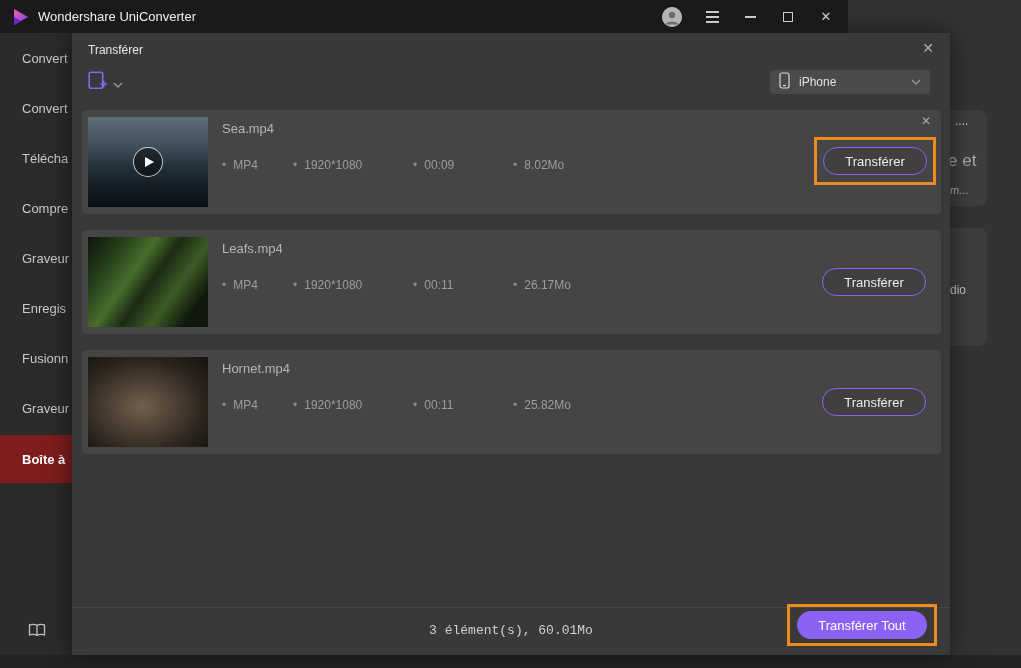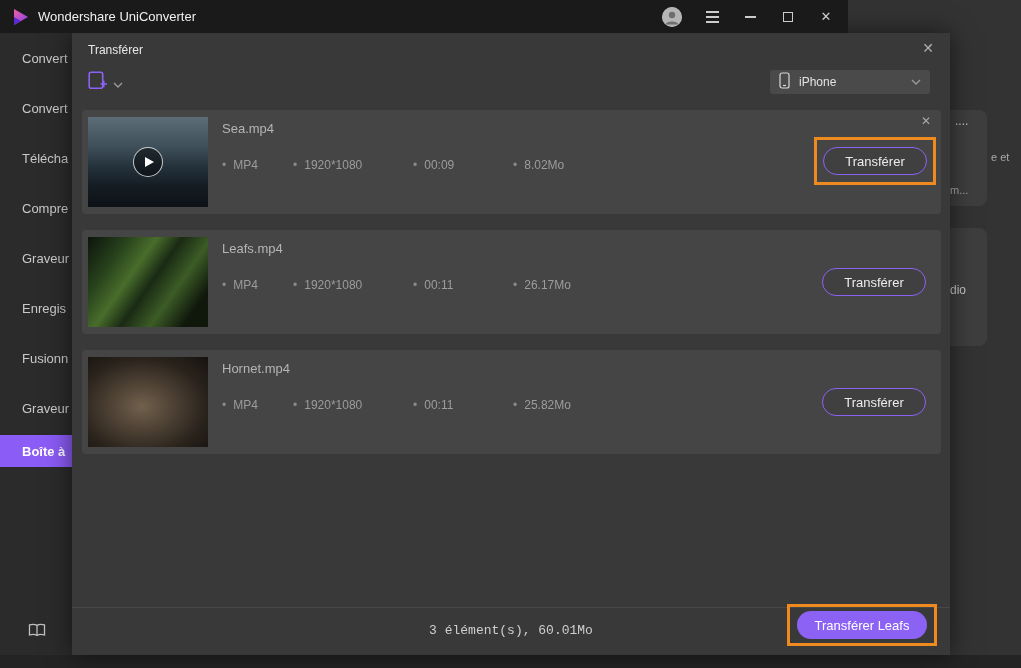--- a/index.html
+++ b/index.html
@@ -26,30 +26,30 @@
   .min-bar { width:11px; height:2px; background:#cccccc; }
   .max-box { width:10px; height:10px; border:1px solid #cccccc; }
   .x-glyph { font-size:13px; line-height:1; color:#cccccc; }
 
   
   .sidebar { position:absolute; top:33px; left:0; width:80px; height:622px; background:#2b2b2b; z-index:2; }
   .side-item {
     height:50px; display:flex; align-items:center; padding-left:22px;
     font-size:13px; color:#c9c9c9; white-space:nowrap; overflow:hidden;
   }
-  .side-item.active { background:#8b5cf6; color:#ffffff; font-weight:bold; height:32px; margin-top:2px; }
+  .side-item.active { background:#7f1d1d; color:#ffffff; font-weight:bold; height:48px; margin-top:2px; }
   .book-wrap { position:absolute; left:28px; bottom:13px; }
 
   
   .bg-card { position:absolute; background:#3e3e3e; border-radius:8px; z-index:1; }
   .bg-card-1 { left:935px; top:110px; width:52px; height:96px; }
   .bg-card-2 { left:935px; top:228px; width:52px; height:118px; }
   .frag { position:absolute; z-index:1; font-size:12px; color:#c7c7c7; white-space:nowrap; }
   .frag-1 { left:955px; top:114px; }
-  .frag-2 { left:991px; top:151px; font-size:11px; color:#a9a9a9; }
+  .frag-2 { left:948px; top:151px; font-size:17px; color:#a9a9a9; }
   .frag-3 { left:950px; top:184px; font-size:11px; color:#a9a9a9; }
   .frag-4 { left:950px; top:283px; }
 
   .bottom-strip { position:absolute; left:0; top:655px; width:1021px; height:13px; background:#242424; z-index:3; }
 
   
   .dialog {
     position:absolute; left:72px; top:33px; width:878px; height:622px;
     background:#393939; z-index:10; box-shadow:0 0 24px rgba(0,0,0,.55);
   }
@@ -303,16 +303,16 @@
           </div>
       </div>
       <button class="pill-btn row-btn">Transférer</button>
     </div>
 
   </div>
 
   <div class="dlg-footer">
     <div class="footer-summary">3 élément(s), 60.01Mo</div>
     <div class="hl-box-footer">
-      <button class="solid-btn">Transférer Leafs</button>
+      <button class="solid-btn">Transférer Tout</button>
     </div>
   </div>
 </div>
 
 </body></html>

